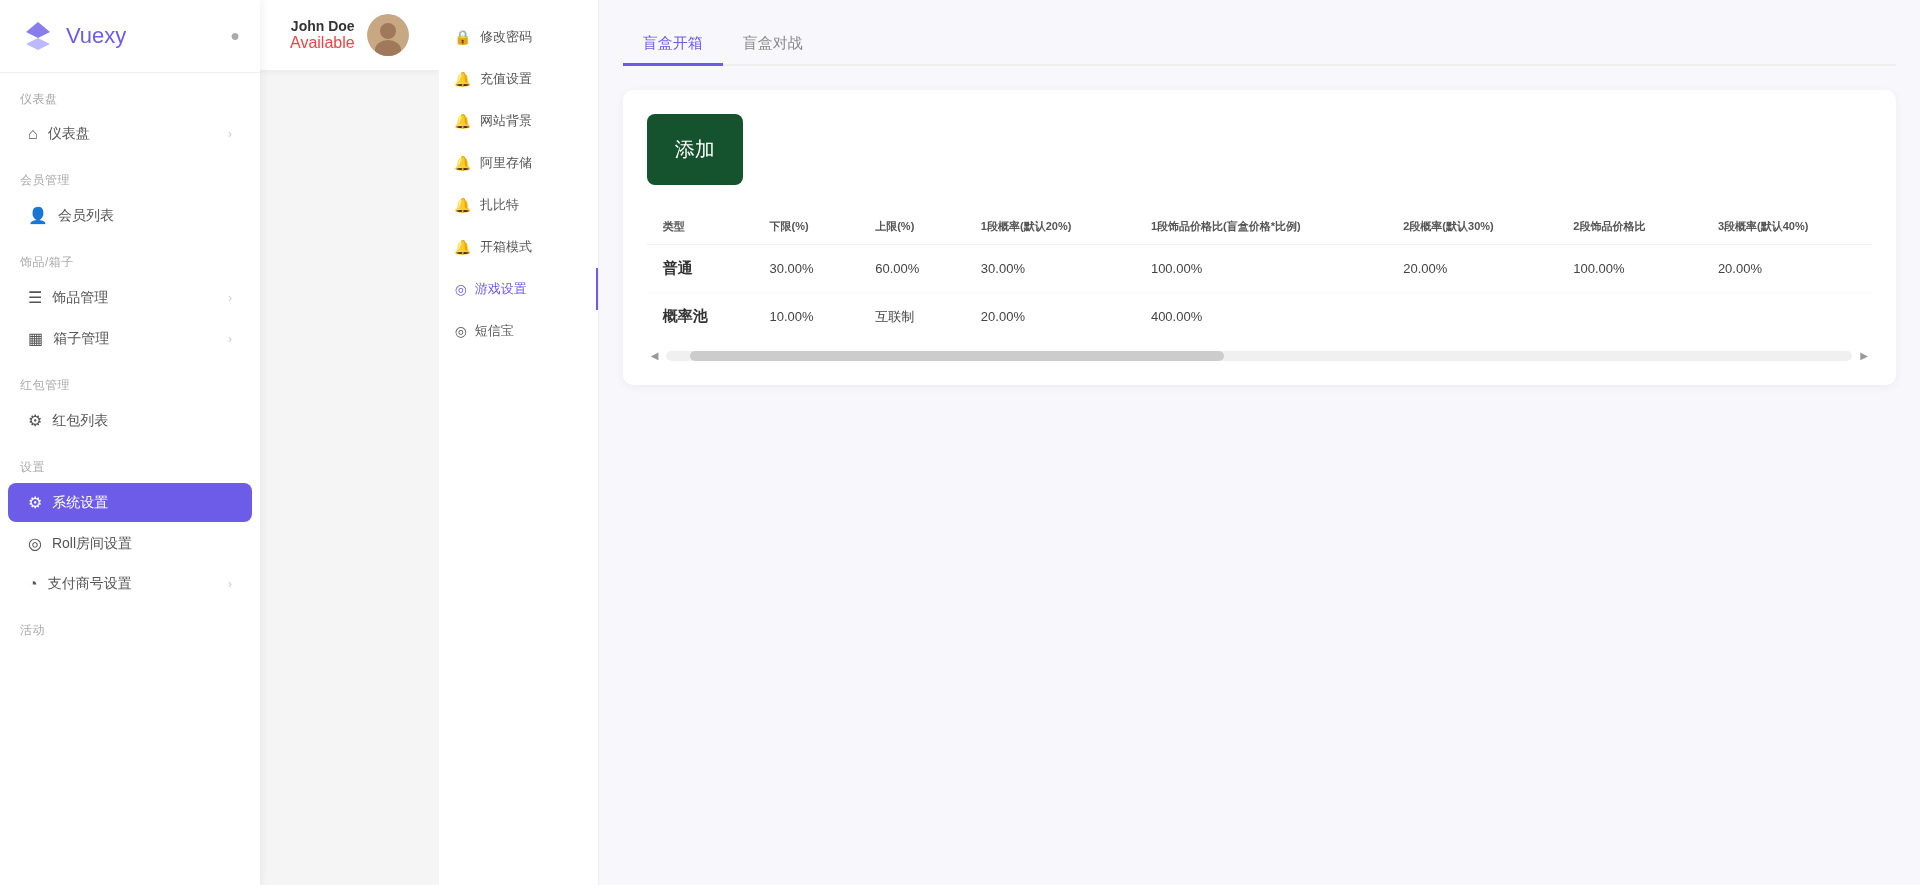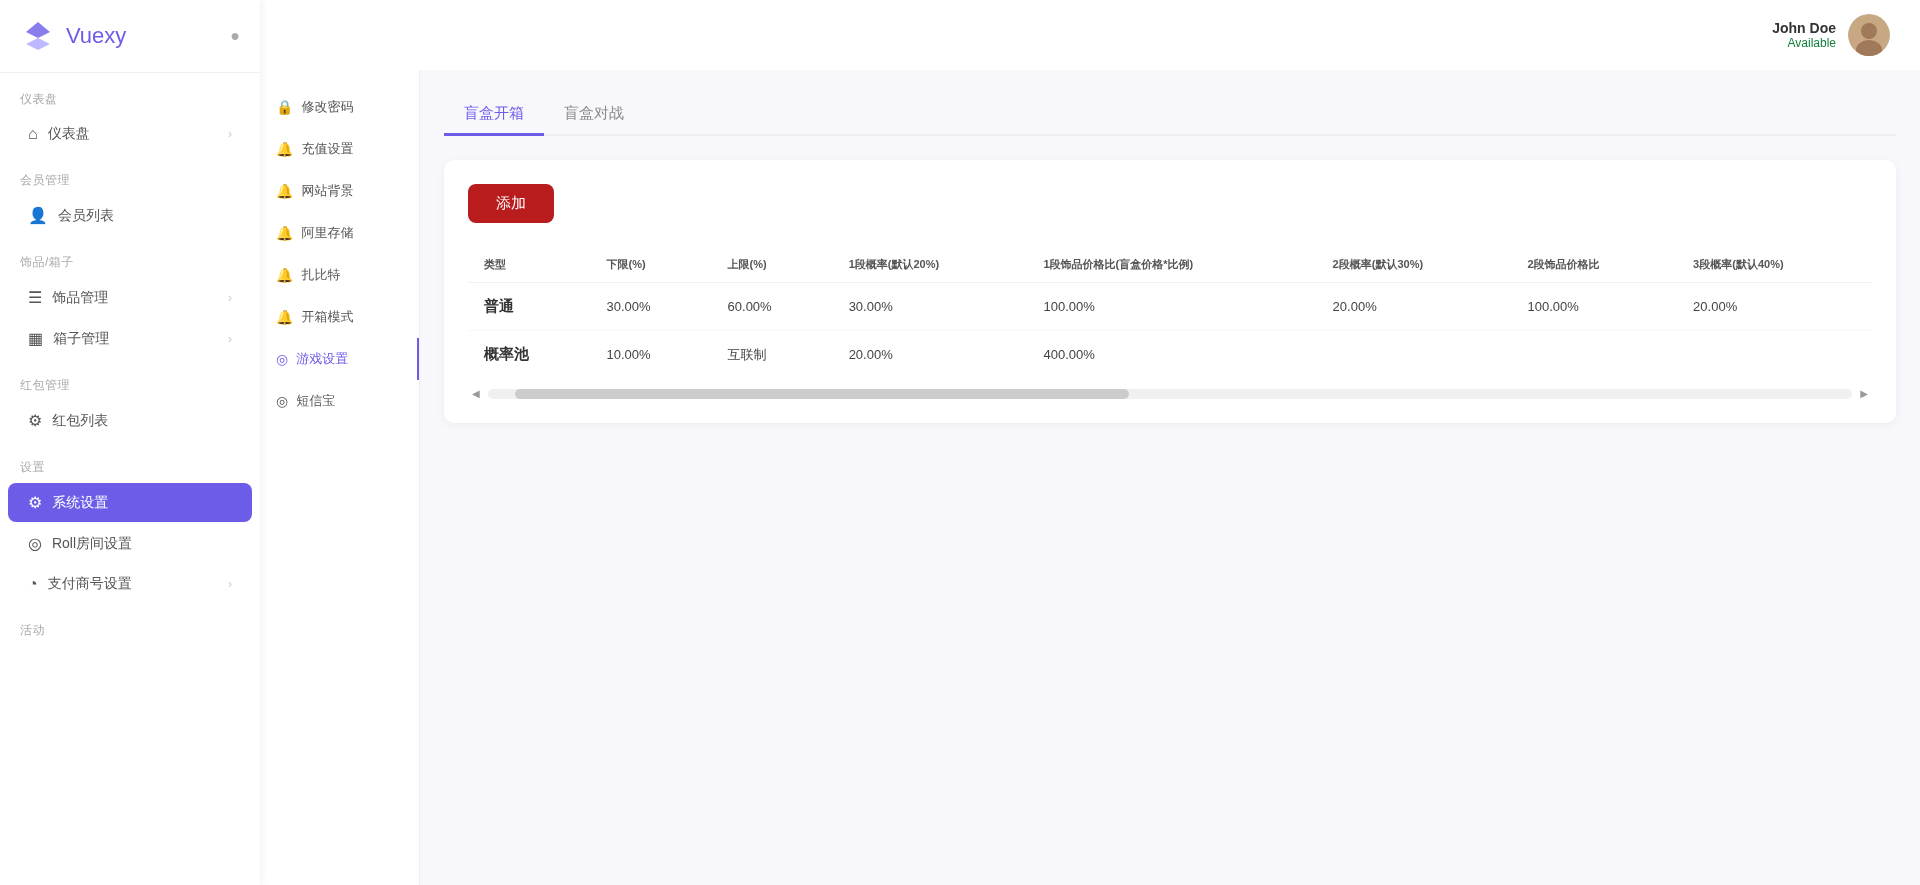--- a/index.html
+++ b/index.html
@@ -63,42 +63,42 @@
       color: #fff;
     }
     .sidebar-item .item-icon { font-size: 16px; color: inherit; }
     .sidebar-item .item-label { flex: 1; }
     .sidebar-item .item-arrow { font-size: 12px; color: #ccc; }
 
     
     .main-area {
       flex: 1;
       display: flex;
-      flex-direction: column;
+      flex-direction: row;
       overflow: hidden;
     }
 
     
     .topbar {
       background: #fff;
       height: 70px;
       display: flex;
       align-items: center;
       justify-content: flex-end;
       padding: 0 30px;
       box-shadow: 0 2px 6px rgba(0,0,0,0.05);
     }
     .topbar-user {
       display: flex;
       align-items: center;
       gap: 12px;
     }
     .topbar-user-info { text-align: right; }
     .topbar-user-name { font-size: 14px; font-weight: 600; color: #333; }
-    .topbar-user-status { font-size: 12px; color: #15803d; }
+    .topbar-user-status { font-size: 16px; color: #ef4444; }
     .topbar-avatar {
       width: 42px;
       height: 42px;
       border-radius: 50%;
       background: #ddd;
       overflow: hidden;
       display: flex;
       align-items: center;
       justify-content: center;
       font-size: 20px;
@@ -164,26 +164,26 @@
     }
 
     
     .table-container {
       background: #fff;
       border-radius: 10px;
       padding: 24px;
       box-shadow: 0 2px 10px rgba(0,0,0,0.05);
     }
     .add-btn {
-      background: #b91c1c;
+      background: #14532d;
       color: #fff;
       border: none;
       border-radius: 8px;
-      padding: 10px 28px;
-      font-size: 15px;
+      padding: 22px 28px;
+      font-size: 20px;
       cursor: pointer;
       margin-bottom: 24px;
       font-family: inherit;
     }
 
     
     .data-table {
       width: 100%;
       border-collapse: collapse;
       font-size: 13px;

